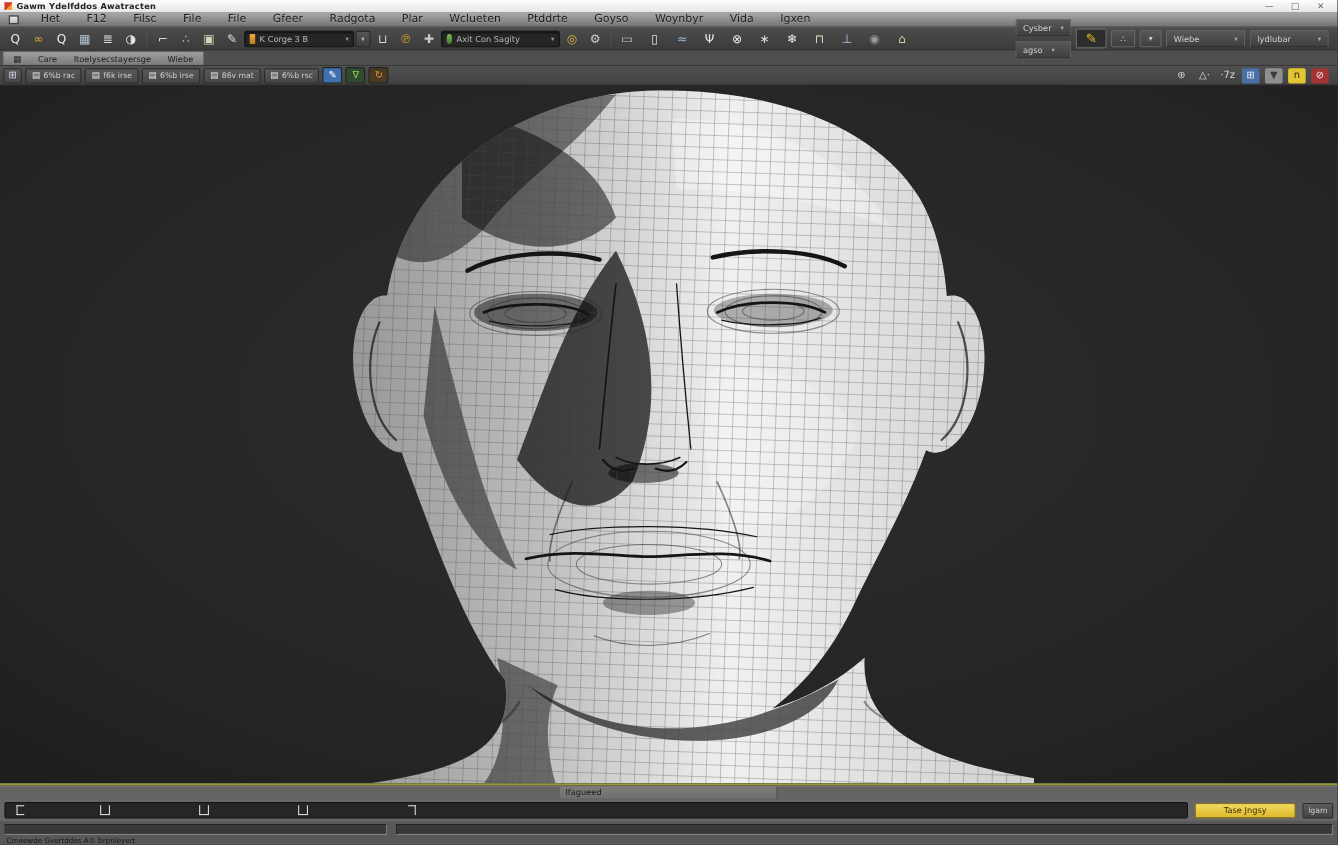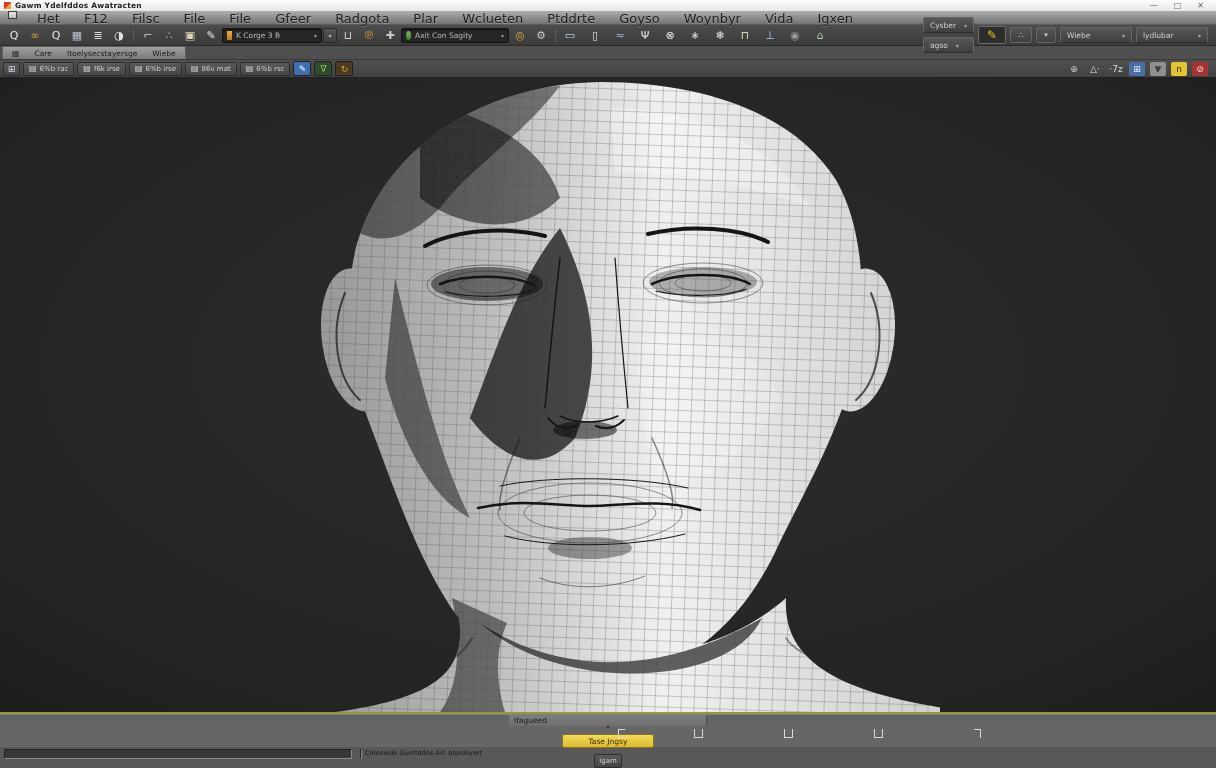--- a/index.html
+++ b/index.html
@@ -7,21 +7,21 @@
   body { font-family:"DejaVu Sans", sans-serif; background:#4a4a4a; }
 
   
   .titlebar { height:11px; background:linear-gradient(#fdfdfd,#e6e6e6); display:flex; align-items:center; padding:0 4px; font-size:7.5px; color:#222;text-align:right; }
   .app-icon { width:7px; height:7px; background:linear-gradient(135deg,#d8392b 55%,#eea32f 55%); margin-right:4px; flex:none; }
   .title-text { font-weight:bold; letter-spacing:.2px; }
   .win-controls { margin-left:auto; display:flex; gap:16px; padding-right:8px; color:#666; font-size:8px; line-height:1; }
   .win-controls span { cursor:default; }
 
   
-  .menubar { height:13px; background:linear-gradient(#acacac,#737373); display:flex; align-items:flex-start; padding:0 8px; font-size:13px; color:#1c1c1c; }
+  .menubar { height:13px; background:linear-gradient(#acacac,#737373); display:flex; align-items:center; padding:0 8px; font-size:10px; color:#1c1c1c; }
   .menu-winicon { width:9px; height:8px; border:1px solid #3a3a3a; background:linear-gradient(#e8e8e8,#bdbdbd); margin-right:8px; flex:none; }
   .menu-item { padding:0 12px; white-space:nowrap; text-shadow:0 1px 0 rgba(255,255,255,.25); }
 
   
   .toolbar1 { height:22px; background:linear-gradient(#4c4c4c,#3b3b3b); border-top:1px solid #5d5d5d; border-bottom:1px solid #2b2b2b; display:flex; align-items:center; padding:0 4px; gap:1px; }
   .tb-icon { width:20px; height:17px; display:flex; align-items:center; justify-content:center; font-size:11px; line-height:1; border-radius:2px; flex:none; }
   .tb-sep { width:1px; height:14px; background:#2e2e2e; border-right:1px solid #5a5a5a; margin:0 3px; flex:none; }
   .combo { height:15px; background:#262626; border:1px solid #161616; box-shadow:inset 0 1px 2px rgba(0,0,0,.6); display:flex; align-items:center; font-size:7.5px; color:#b8b8b8; padding:0 4px; gap:4px; border-radius:2px; flex:none; }
   .combo .chip { width:5px; height:9px; flex:none; }
   .chip-orange { background:linear-gradient(#f0b040,#c07818); }
@@ -53,36 +53,36 @@
   .tb2-icon { min-width:16px; height:14px; display:flex; align-items:center; justify-content:center; font-size:9px; border-radius:2px; padding:0 1px; }
 
   
   .viewport { height:636px; position:relative; background:#242424; border-bottom:2px solid #98983f; }
   .viewport svg { display:block; width:100%; height:100%; }
 
   
   .timeline-strip { height:12px; background:#646464; display:flex; border-top:1px solid #7c7c7c;justify-content:center; }
   .tl-tab { width:198px; background:linear-gradient(#7e7e7e,#6e6e6e); font-size:7.5px; color:#1b1b1b; display:flex; align-items:center; padding:0 5px; border-right:1px solid #4f4f4f; }
 
-  .trackbar-row { height:21px; background:#666666; display:flex; align-items:center; padding:0 4px; gap:6px;flex-direction:column; }
+  .trackbar-row { height:21px; background:#666666; display:flex; align-items:center; padding:0 4px; gap:6px; }
   .trackbar { flex:1; height:15px; background:#262626; border:1px solid #141414; border-radius:2px; position:relative; }
   .tb-mark { position:absolute; top:2px; width:9px; height:9px; border:1px solid #d8d8d8; border-top:none; }
   .tb-mark.m-open { border-top:1px solid #d8d8d8; border-right:none; width:7px; }
   .tb-mark.m-end  { border:none; border-top:1px solid #d8d8d8; border-right:1px solid #d8d8d8; width:7px; }
   .trackbar .tb-mark:nth-of-type(1){ left:10px; }
   .trackbar .tb-mark:nth-of-type(2){ left:86px; }
   .trackbar .tb-mark:nth-of-type(3){ left:176px; }
   .trackbar .tb-mark:nth-of-type(4){ left:266px; }
   .trackbar .tb-mark:nth-of-type(5){ left:366px; }
   .autokey-btn { width:92px; height:14px; background:linear-gradient(#f2d95e,#ddb92c); border:1px solid #8a7520; color:#3a2f07; font-size:7.5px; display:flex; align-items:center; justify-content:center; border-radius:2px; flex:none; }
   .end-btn { width:28px; height:14px; background:linear-gradient(#5c5c5c,#454545); border:1px solid #2c2c2c; color:#cfcfcf; font-size:7px; display:flex; align-items:center; justify-content:center; border-radius:2px; flex:none; }
 
   
   .statusbar { height:21px; background:#585858; display:flex; padding:2px 4px 0 4px; gap:8px; }
-  .sb-left { flex:1; display:flex; flex-direction:row; gap:1px; min-width:0; }
+  .sb-left { flex:1; display:flex; flex-direction:column; gap:1px; min-width:0; }
   .sb-fields { display:flex; gap:8px; }
   .sfield { height:10px; background:#383838; border:1px solid; border-color:#242424 #8a8a8a #8a8a8a #242424; border-radius:1px; }
   .sfield1 { width:348px; flex:none; }
   .sfield2 { flex:1; }
   .sb-prompt { font-size:6.5px; color:#171717; padding-left:2px; white-space:nowrap; }
   .sb-right { width:445px; flex:none; display:flex; flex-direction:column; align-items:flex-end; gap:1px; font-size:6.5px; line-height:1.3; }
   .sb-line1 { display:flex; gap:6px; align-items:center; }
   .sb-line1 .seg-a { background:#3a3a3a; color:#c9c9c9; padding:0 4px; border-radius:1px; }
   .sb-line1 .seg-b { color:#f0f0f0; }
   .sb-line2 { color:#bdbdbd; white-space:nowrap; }

